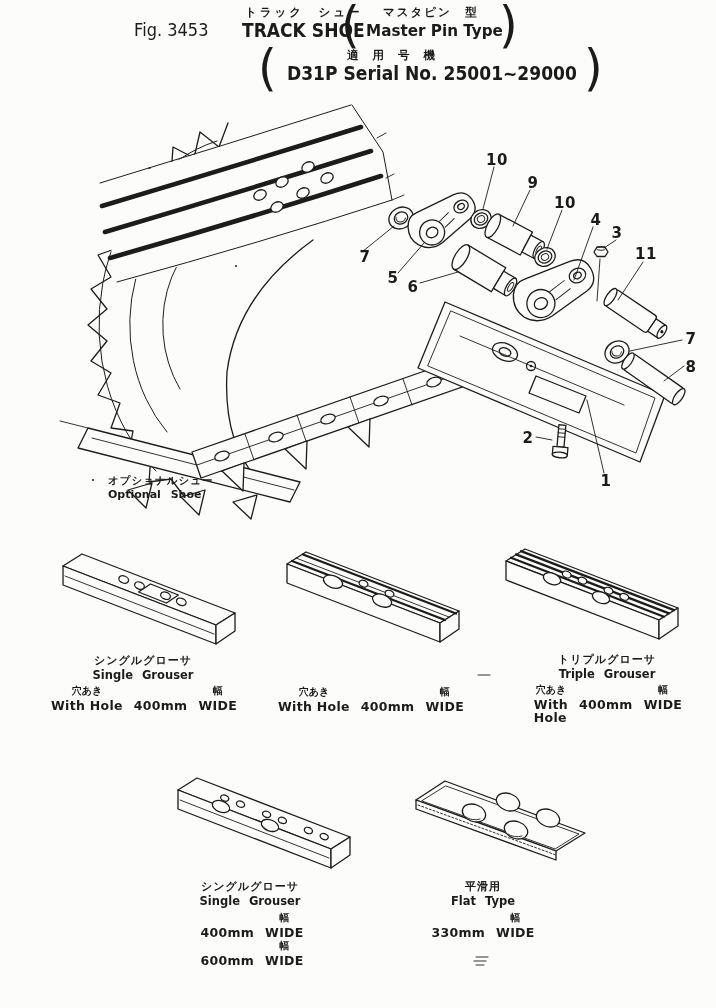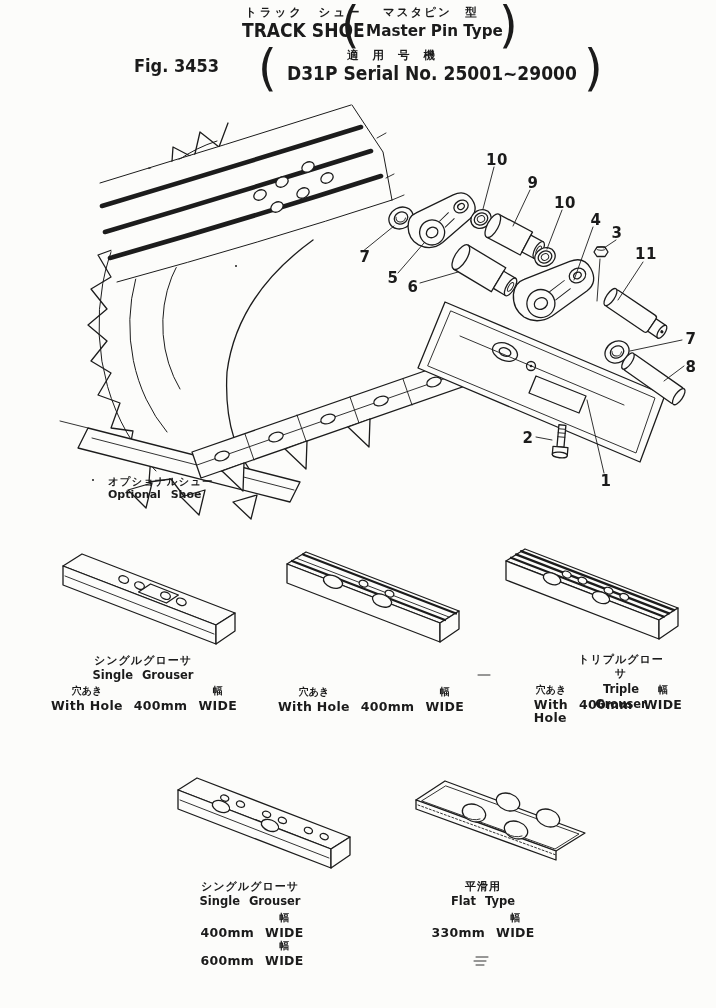--- a/index.html
+++ b/index.html
@@ -9,34 +9,34 @@
   .s{fill:none;stroke:#1c1c1c;stroke-width:1.3;stroke-linecap:round;stroke-linejoin:round;}
   .sf{fill:#fcfcfa;stroke:#1c1c1c;stroke-width:1.3;stroke-linejoin:round;}
   .fill{fill:#fcfcfa;stroke:none;}
   .w1{stroke-width:1;}
   .thin{stroke-width:.9;}
   .thick{stroke-width:4.6;}
   .t2{stroke-width:2.2;}
   .hd{position:absolute;white-space:nowrap;}
   .cond{display:inline-block;transform:scaleX(.9);transform-origin:0 50%;white-space:nowrap;}
   .bigparen{position:absolute;font-size:48px;font-weight:400;line-height:1;transform:scaleY(1.02);}
-  .fig-label{left:134px;top:19px;font-size:18px;font-weight:700;margin-top:36px;}
+  .fig-label{left:134px;top:19px;font-size:18px;font-weight:400;}
   .jp1{left:245px;top:5px;font-size:11.5px;font-weight:700;letter-spacing:3px;}
   .en1{left:242px;top:19px;font-size:19px;font-weight:700;}
   .p1o{left:341px;top:1px;}
   .jp2{left:371px;top:5px;font-size:11.5px;font-weight:700;letter-spacing:2px;margin-left:12px;}
   .en2{left:366px;top:21px;font-size:16px;font-weight:700;text-align:center;}
   .p1c{left:499px;top:1px;}
   .p2o{left:258px;top:44px;}
   .jp3{left:347px;top:48px;font-size:11.5px;font-weight:700;letter-spacing:5px;}
   .en3{left:287px;top:62px;font-size:19px;font-weight:700;}
   .p2c{left:584px;top:44px;}
   .co{position:absolute;font-size:15px;font-weight:700;transform:translate(-50%,-50%);letter-spacing:.5px;}
   .opt{position:absolute;left:108px;top:475px;line-height:1.2;font-weight:700;}
-  .opt .ojp{font-size:10.5px;letter-spacing:1px;}
+  .opt .ojp{font-size:10.5px;letter-spacing:1px;font-family:Liberation Serif, serif;}
   .opt .oen{font-size:11px;word-spacing:6px;}
   .cap{position:absolute;transform:translateX(-50%);text-align:center;line-height:1.3;font-weight:700;}
   .cjp{font-size:11px;letter-spacing:1px;}
   .cen{font-size:11.5px;word-spacing:5px;}
   .dims{position:absolute;transform:translateX(-50%);display:flex;gap:11px;justify-content:center;font-weight:700;}
   .dcol{display:flex;flex-direction:column;align-items:center;line-height:1.05;}
   .djp{font-size:10px;min-height:13px;}
   .den{font-size:12.5px;letter-spacing:.3px;}
 </style>
 </head>
@@ -331,21 +331,21 @@
     <div class="dcol">
         <span class="djp"></span>
         <span class="den">400mm</span>
       </div>
     <div class="dcol">
         <span class="djp">幅</span>
         <span class="den">WIDE</span>
       </div>
   </div>
 
-  <div class="cap" style="left:621px;top:653px">
+  <div class="cap" style="left:607px;top:653px">
     <div class="cjp">トリプルグローサ</div>
     <div class="cen">Triple Grouser</div>
   </div>
   <div class="dims" style="left:608px;top:685px">
     <div class="dcol">
         <span class="djp">穴あき</span>
         <span class="den">With Hole</span>
       </div>
     <div class="dcol">
         <span class="djp"></span>

